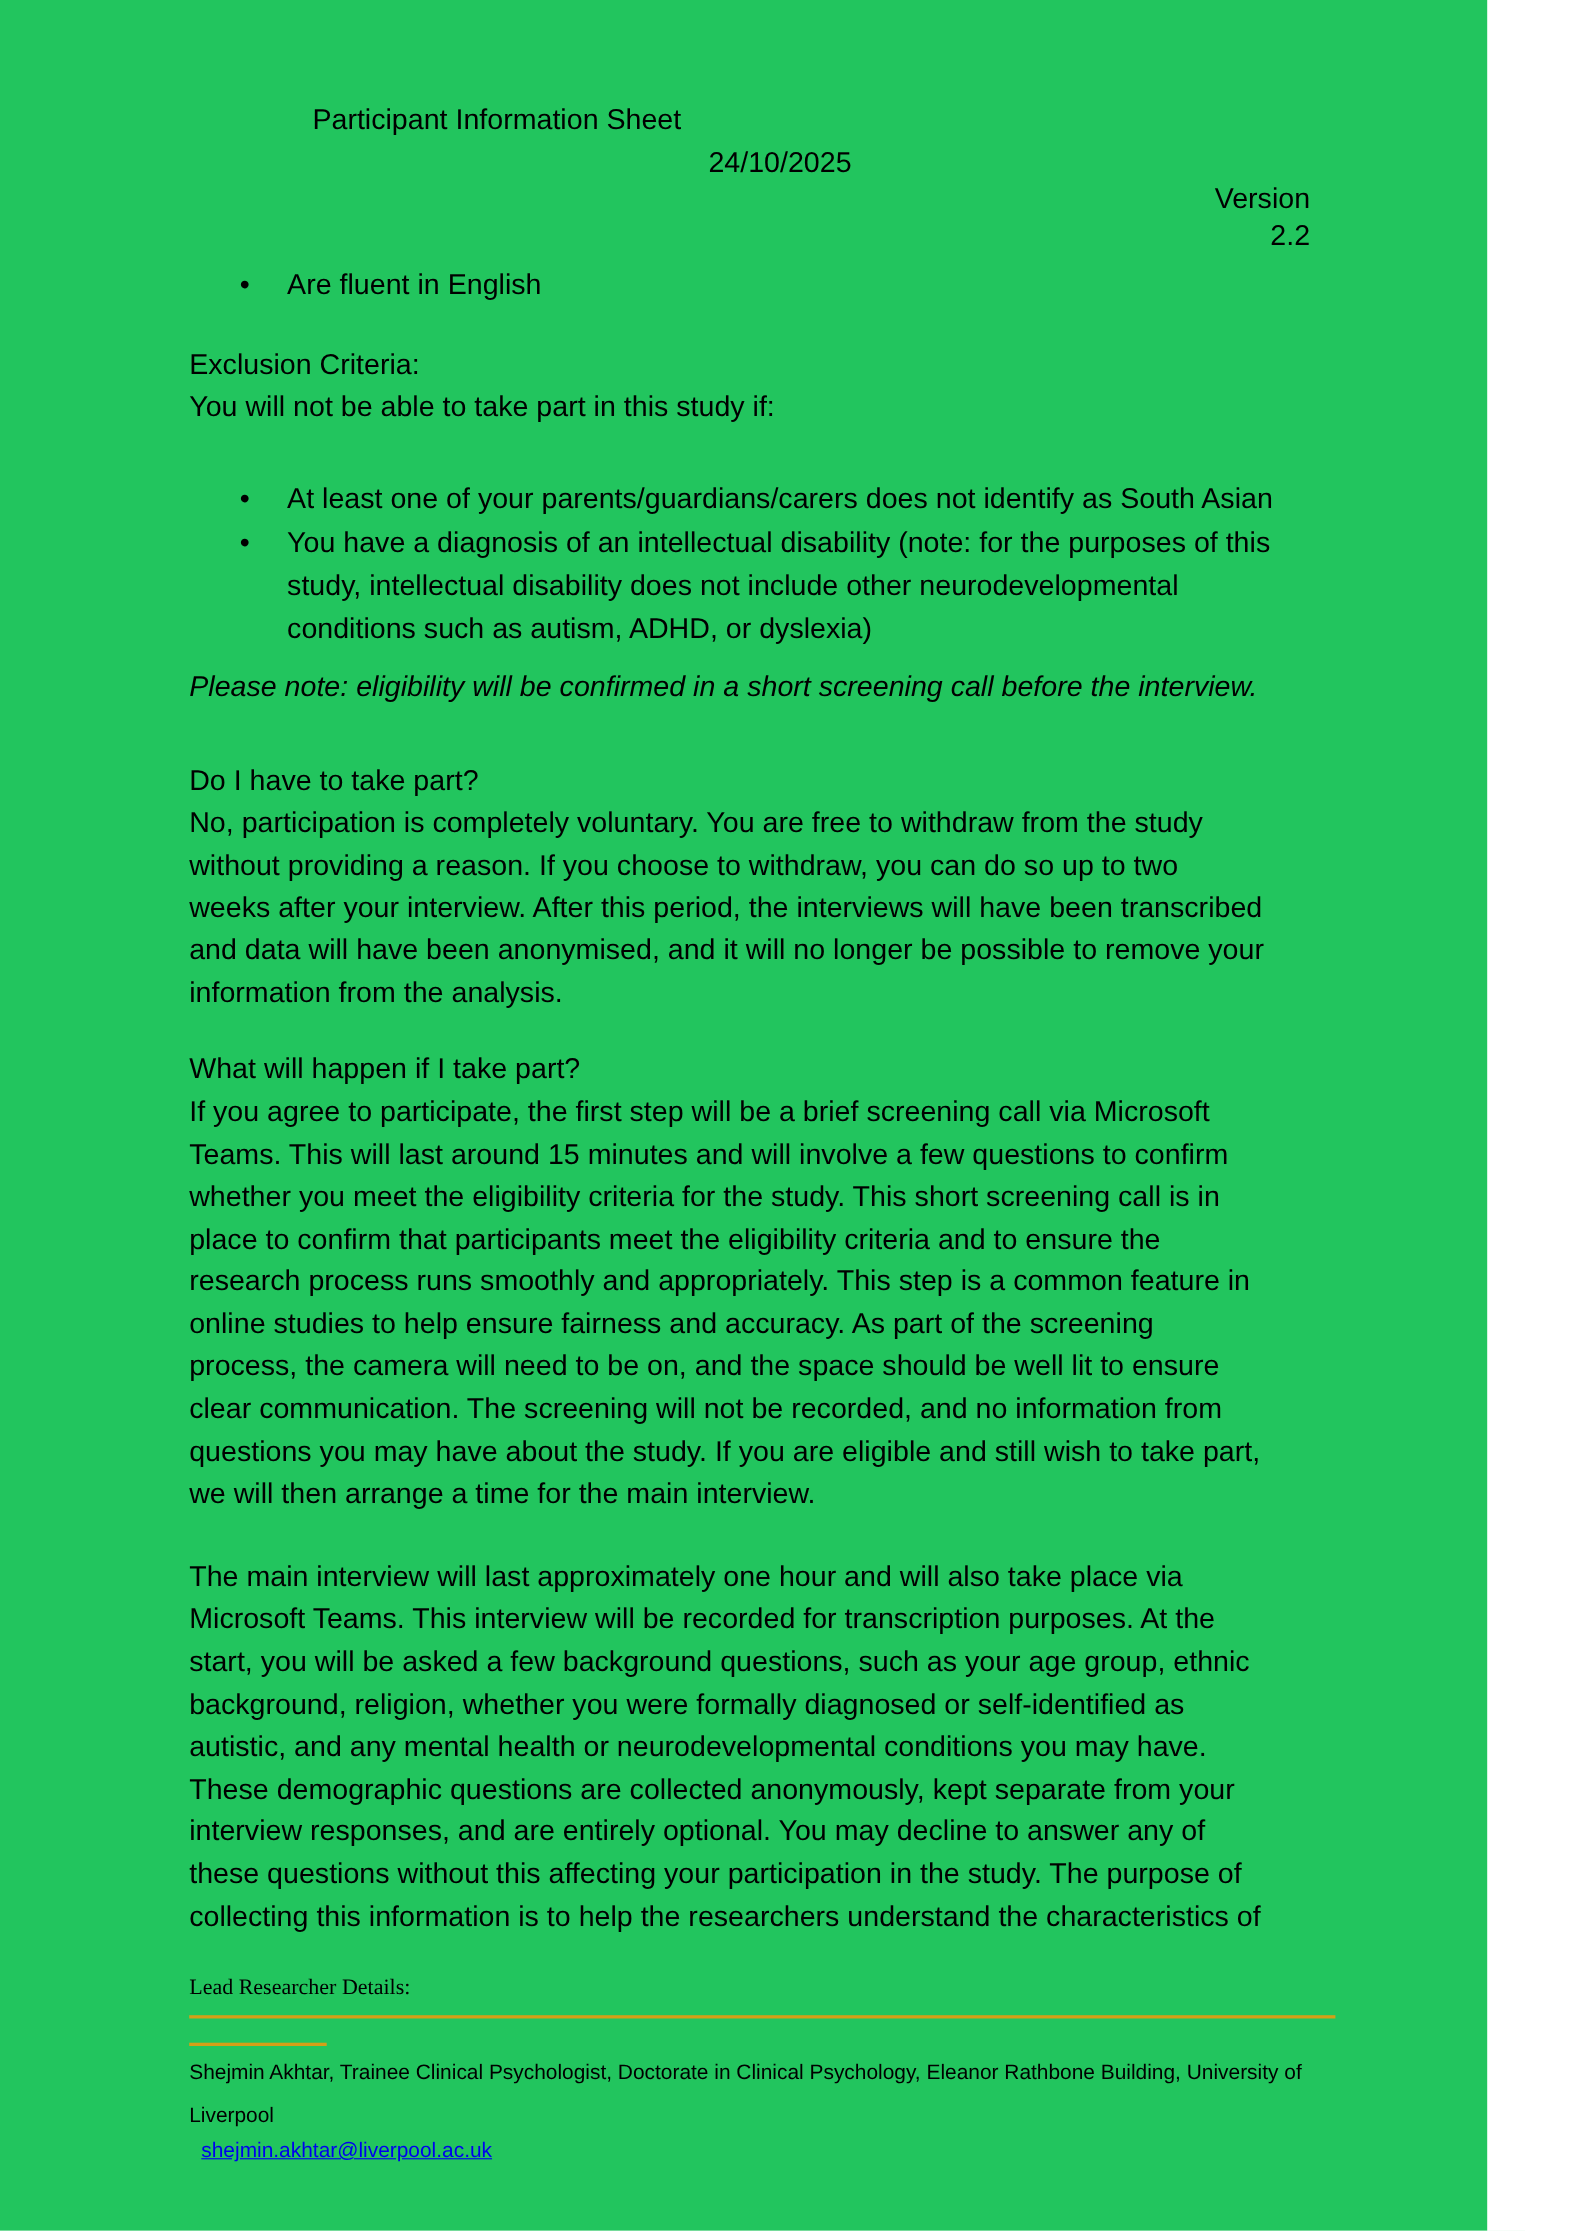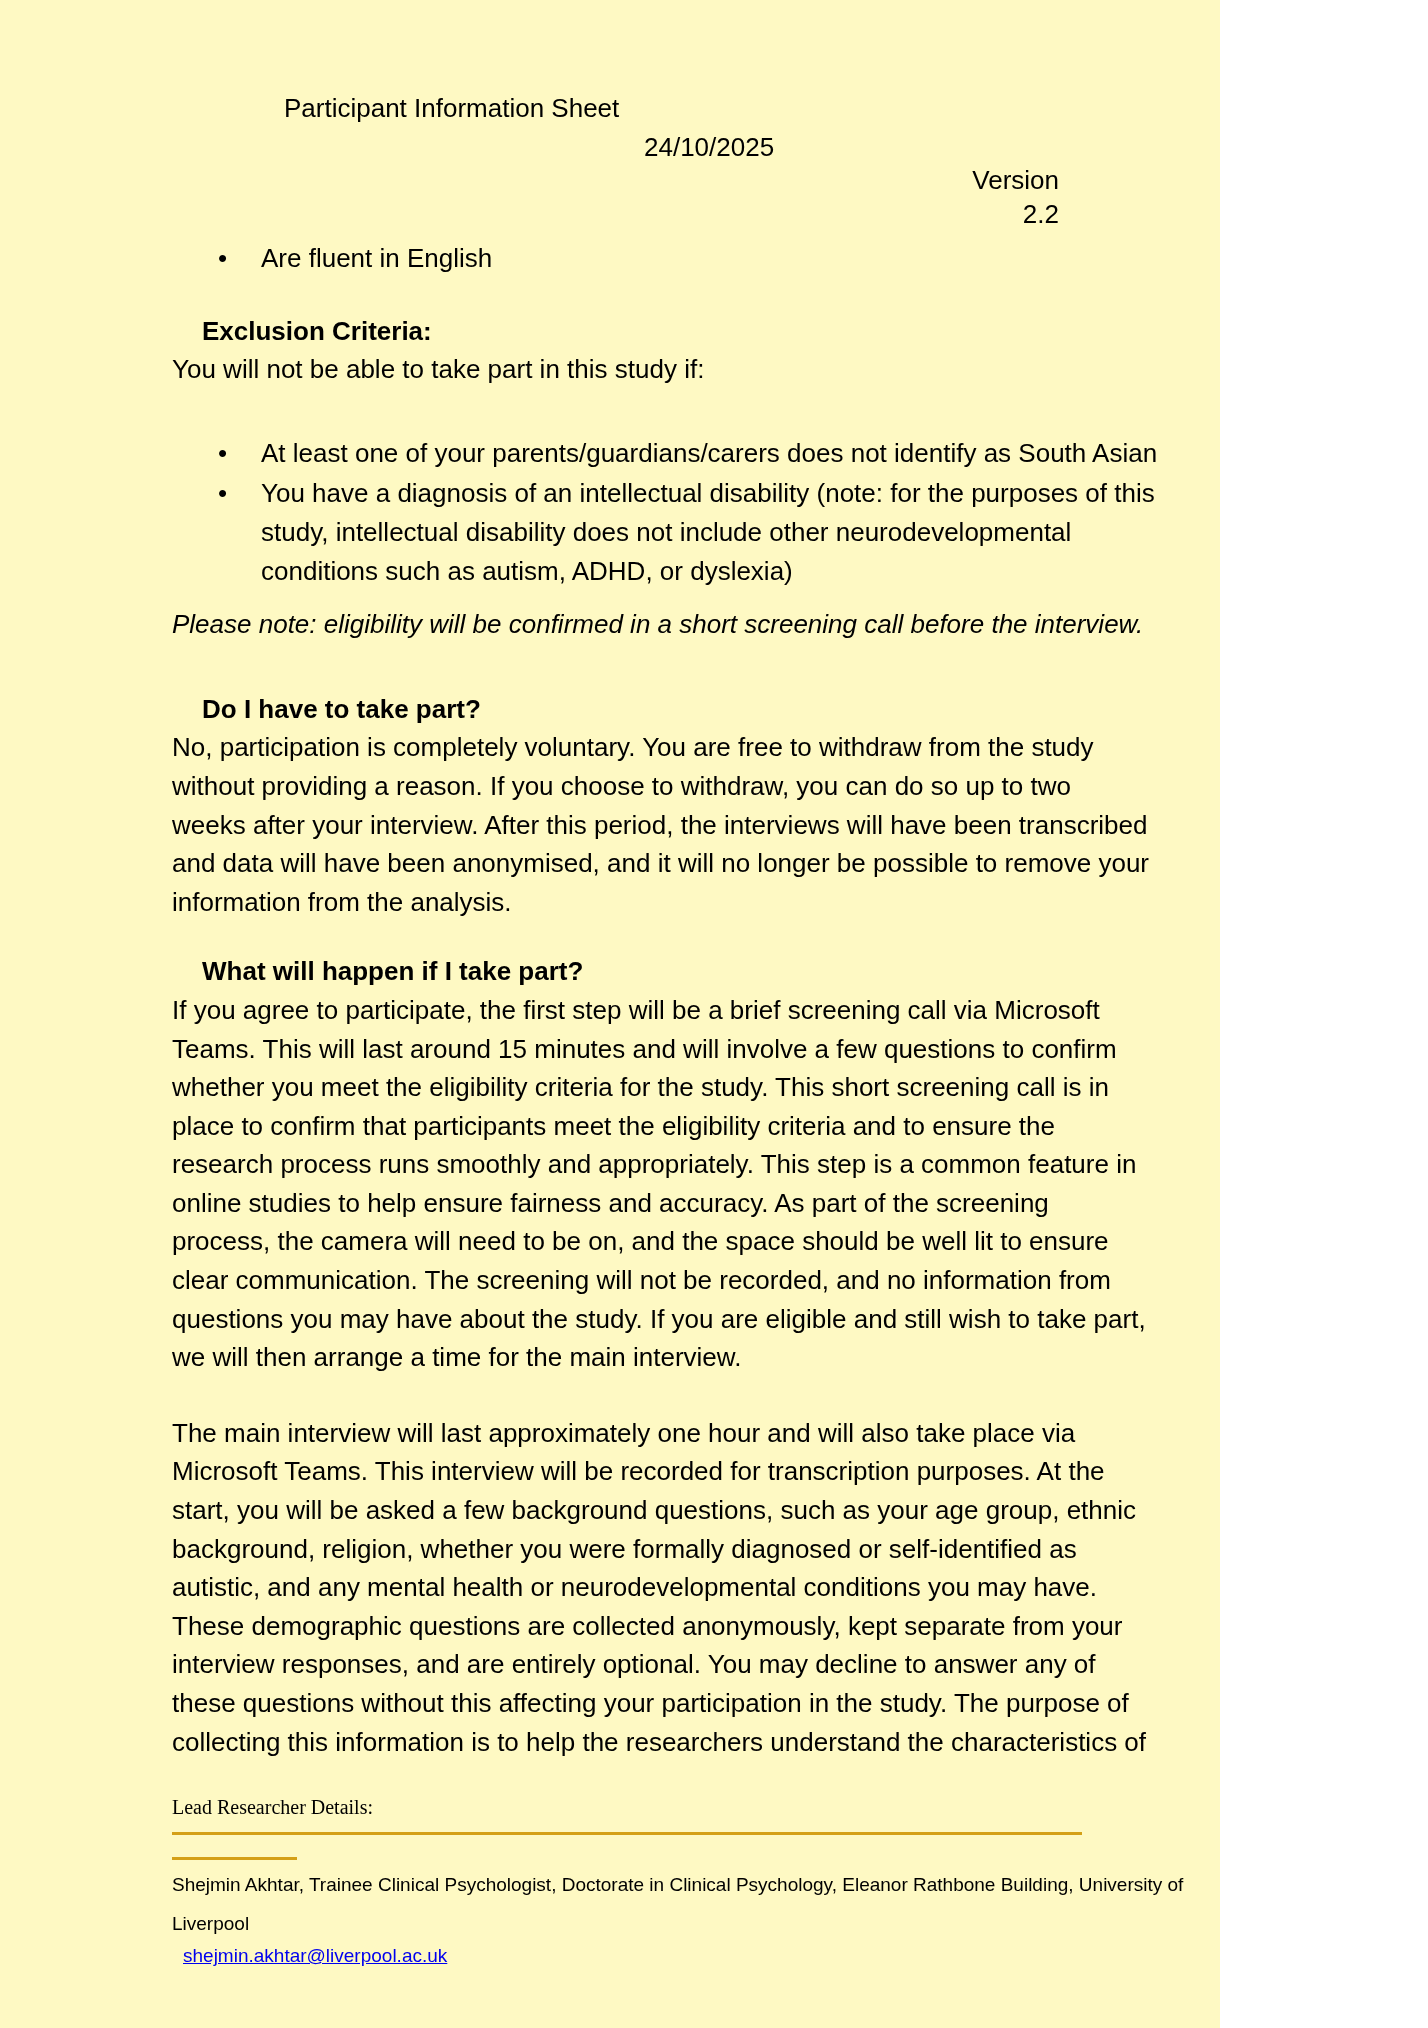--- a/index.html
+++ b/index.html
@@ -1,41 +1,41 @@
 <!DOCTYPE html>
 <html><head>
 <meta charset="utf-8">
 <style>
   html, body { margin: 0; padding: 0; background: #ffffff; }
   .page {
     position: relative;
-    width: 1220px;
+    width: 1352px;
     height: 2028px;
     box-sizing: border-box;
     padding: 93px 138px 0 172px;
-    background: #fef9c3;
+    background: #22c55e;
     font-family: "Liberation Sans", "DejaVu Sans", sans-serif;
     font-size: 26px;
     color: #000000;
     overflow: hidden;
   }
   .line-block > div { white-space: nowrap; line-height: 38.6px; }
   .body-line { line-height: 38.6px; white-space: nowrap; }
 
   .doc-title { margin-left: 112px; line-height: 31px; }
   .doc-date  { margin-left: 472px; line-height: 31px; margin-top: 8px; }
   .version-block { text-align: right; margin-right: 23px; line-height: 34px; }
 
   .bullet-row { display: flex; padding-left: 46px; margin: 0; }
   .bullet-glyph { width: 43px; flex: 0 0 43px; line-height: 38.6px; }
   .bullet-text { line-height: 38.6px; }
 
   .intro-bullet { margin-top: 8px; }
 
-  .heading { font-weight: bold; line-height: 38.6px; white-space: nowrap; margin-left: 30px; }
+  .heading { font-weight: normal; line-height: 38.6px; white-space: nowrap; }
   .excl-heading { margin-top: 34px; }
   .excl-list { margin-top: 45px; }
   .excl-item2 { margin-top: 2px; }
   .note { margin-top: 15px; font-style: italic; line-height: 38.6px; white-space: nowrap; }
 
   .sec1 { margin-top: 46px; }
   .sec2 { margin-top: 31px; }
   .sec3 { margin-top: 37px; }
 
   .footer-label { margin-top: 34px; font-size: 20px; line-height: 25px; font-family: Liberation Serif, serif; }

